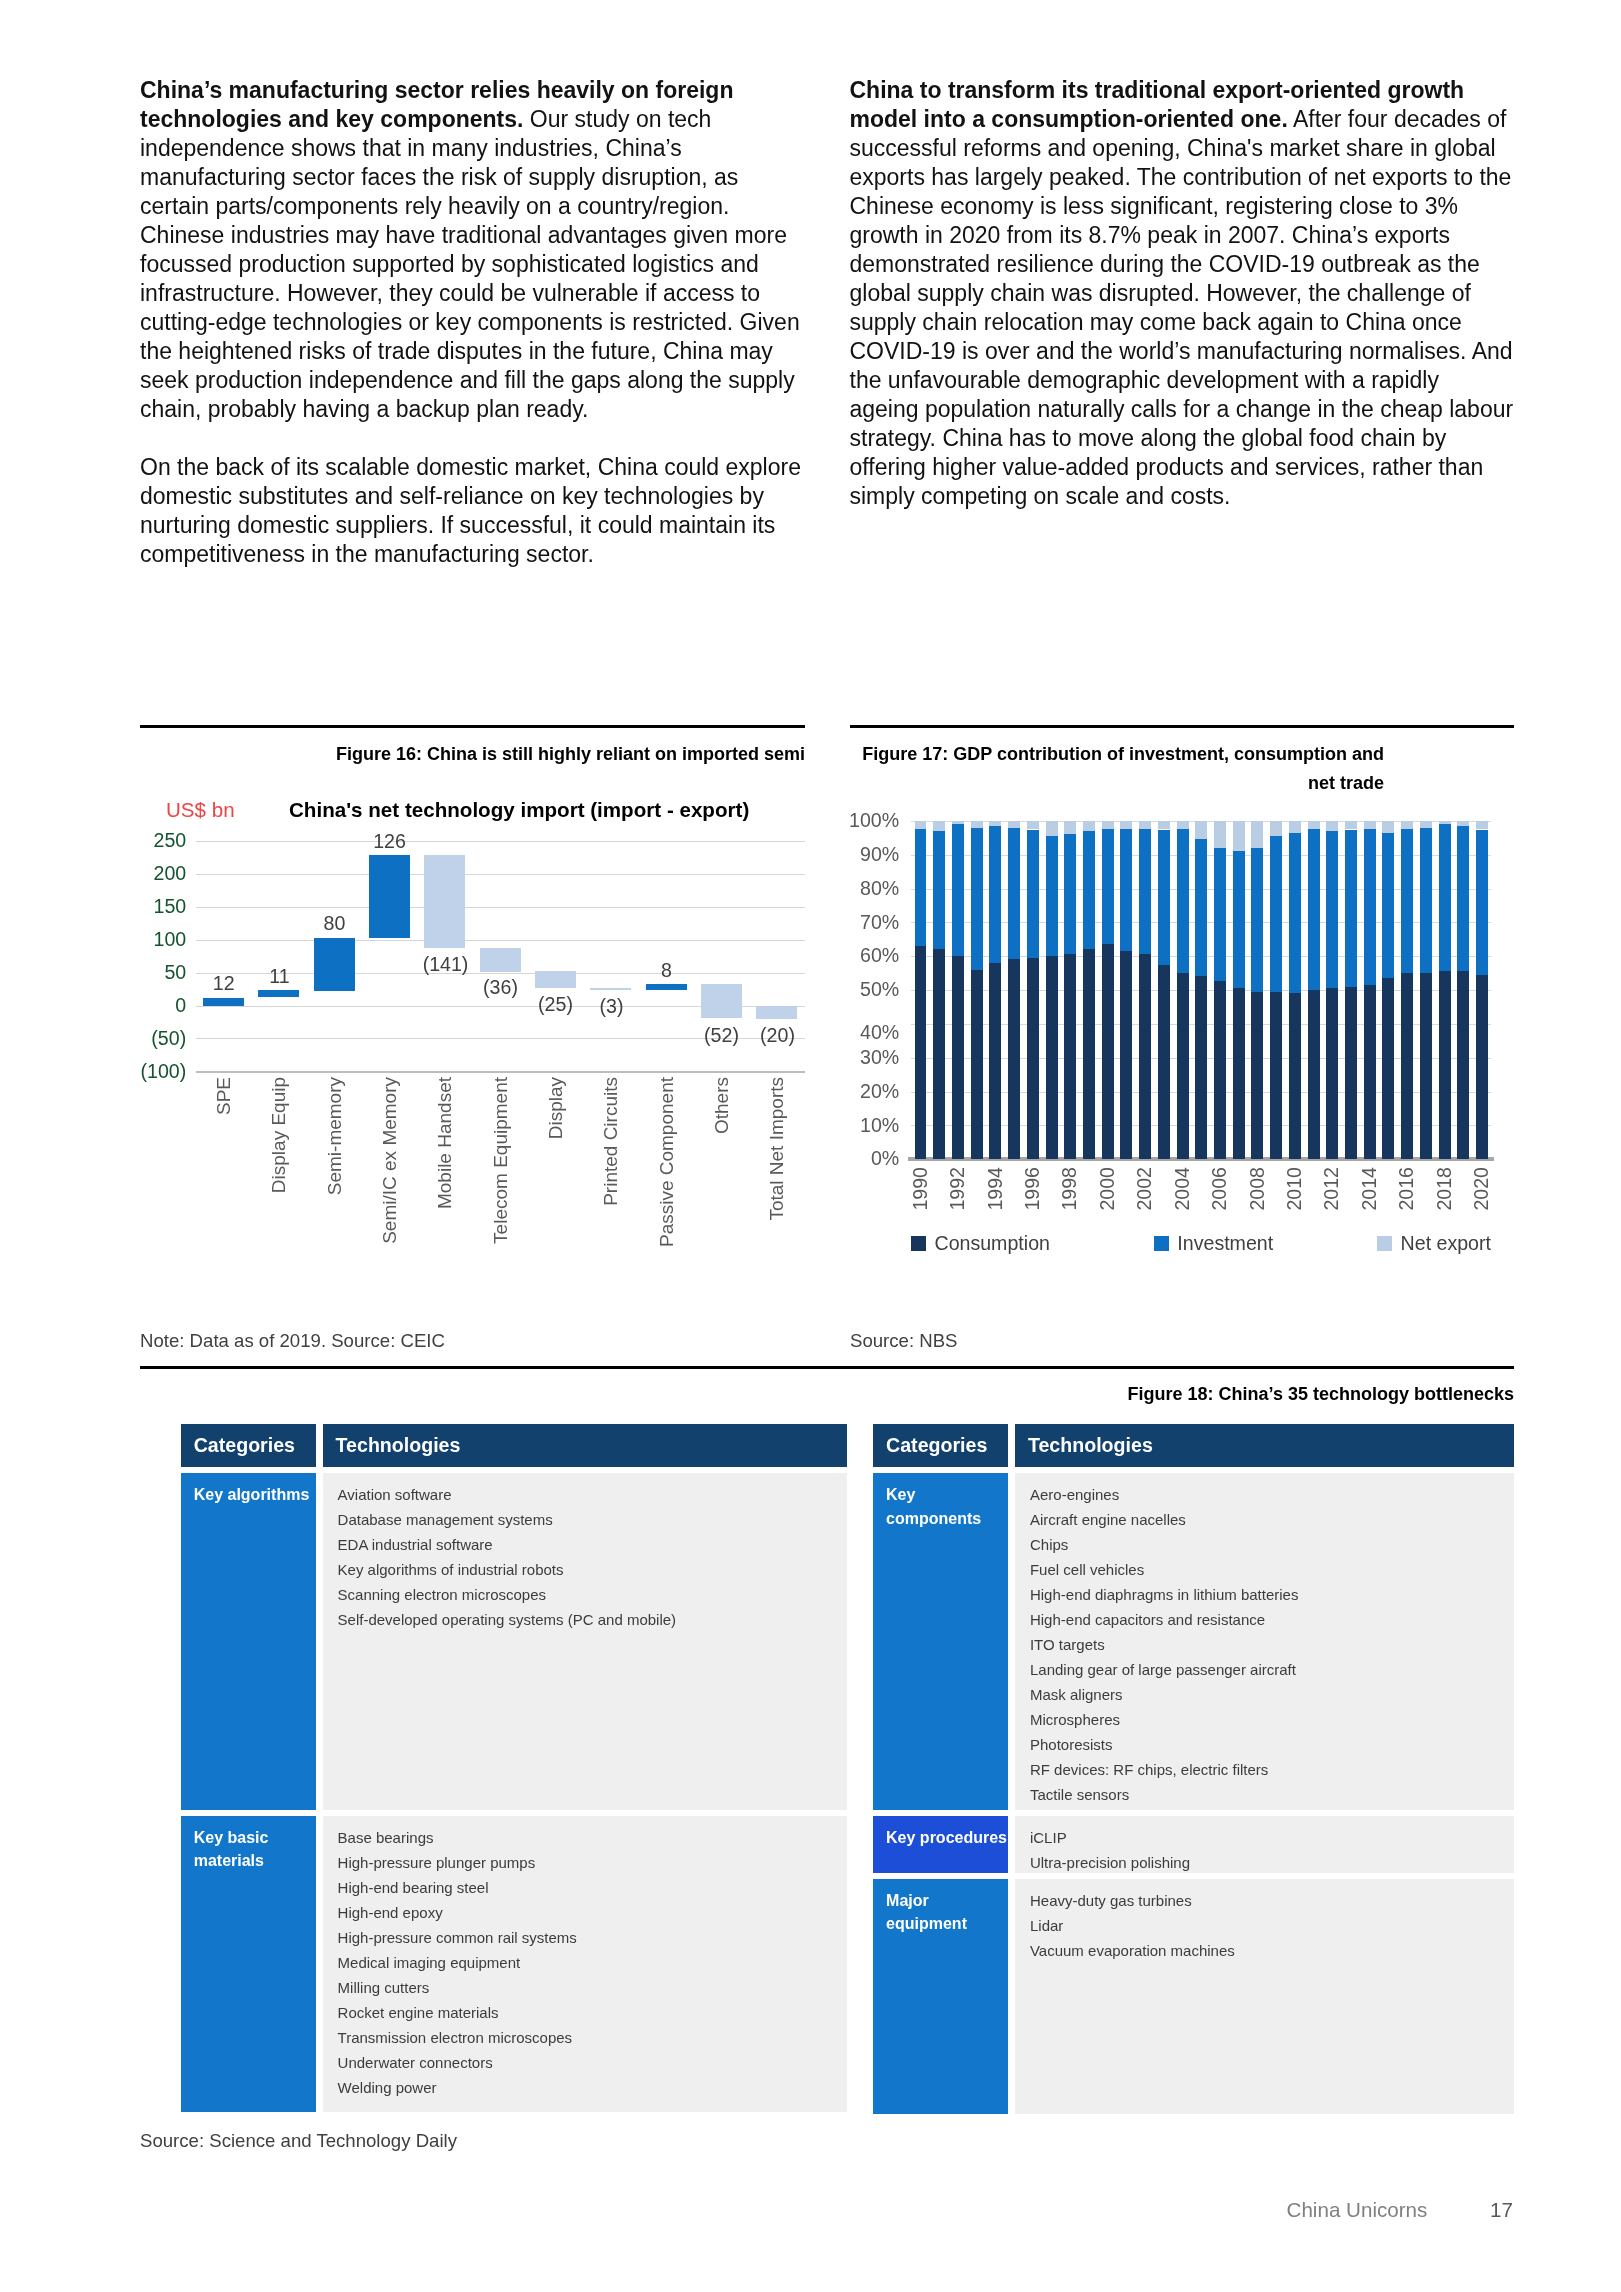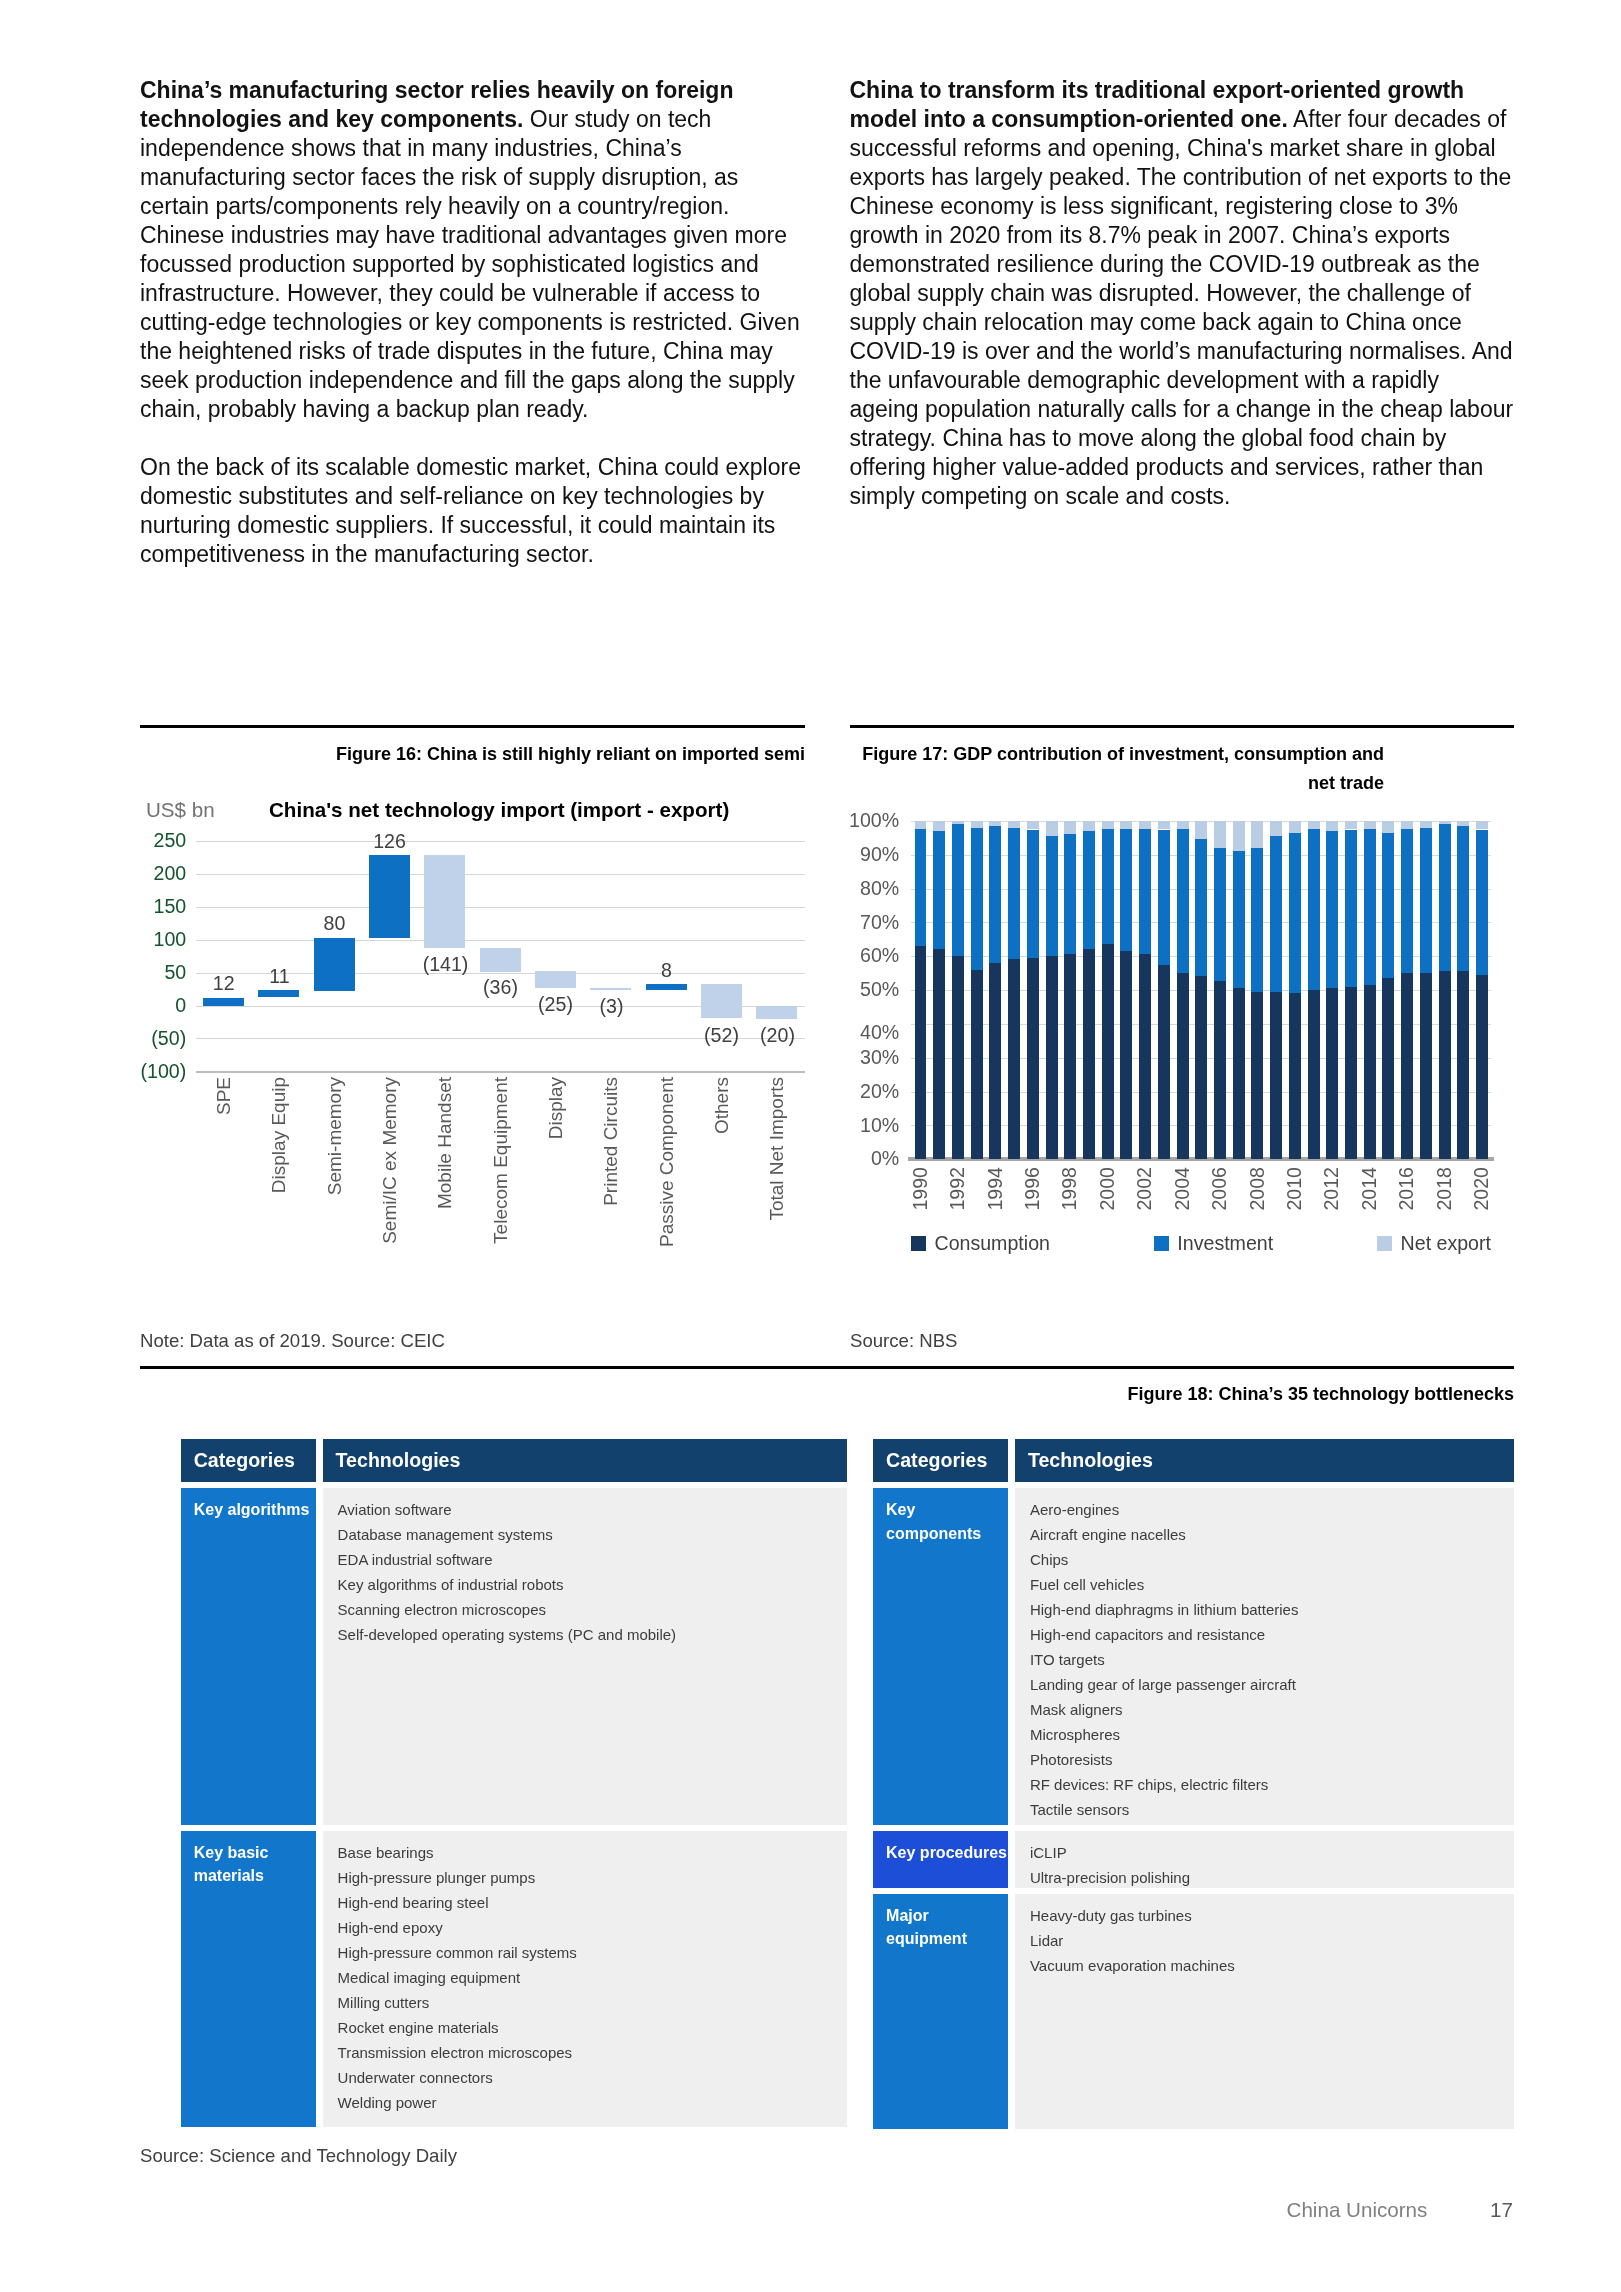--- a/index.html
+++ b/index.html
@@ -17,21 +17,21 @@
   .figrow { display:flex; gap:45px; margin-top:127px; }
   .figcol { width:665px; height:627px; display:flex; flex-direction:column; }
   .rule { height:2.9px; background:#000; }
   .rule.full { margin-top:13.7px; }
   .figtitle { font-size:18px; font-weight:bold; line-height:29px; margin-top:11.8px; color:#000;text-align:right; }
   .figtitle.t17 { max-width:534px; }
   .figtitle.f18 { margin-top:11.8px; }
 
   
   .c16head { display:flex; margin-top:29px; font-size:20.6px; align-items:baseline; }
-  .c16head .unit { color:#737373; margin-left:6px; width:123px; }
+  .c16head .unit { color:#ef4444; margin-left:26px; width:123px; }
   .c16head .ctitle { font-weight:bold; color:#000; }
   .wfwrap { display:flex; margin-top:19.6px; }
   .wf-yaxis { position:relative; width:56px; height:230px; }
   .wf-ytick { position:absolute; right:9.8px; font-size:19.6px; color:#14532d; }
   .wf-plot { position:relative; width:609px; height:230px; }
   .wf-grid { position:absolute; left:0; right:0; height:1px; background:#d6d6d6; }
   .wf-grid.bottom { height:2px; background:#bdbdbd; }
   .wf-bar { position:absolute; width:41px; }
   .wf-val { position:absolute; text-align:center; font-size:19.6px; color:#404040; }
   .wf-xlabels { position:relative; margin-left:56px; height:186px; margin-top:5.9px; }
@@ -51,21 +51,21 @@
   .vtext2 { writing-mode:vertical-rl; transform:rotate(180deg); white-space:nowrap; font-size:19.6px; color:#595959; }
   .sb-legend { margin-left:61px; width:580px; display:flex; justify-content:space-between; margin-top:9.8px;
                font-size:19.6px; color:#404040; }
   .legend-item { display:flex; align-items:center; gap:8.8px; }
   .legend-swatch { width:14.7px; height:14.7px; }
 
   .fignote { font-size:18.6px; color:#404040; }
   .figcol .fignote { margin-top:auto; }
 
   
-  .tables { display:flex; gap:26.5px; margin-top:30px;padding-left:41px; }
+  .tables { display:flex; gap:26.5px; margin-top:15px;padding-left:41px; }
   .ttable { display:grid; grid-template-columns:135px 1fr; column-gap:6.9px; row-gap:5.9px; align-content:start; }
   .ttable.left { width:686px; }
   .ttable.right { width:660px; }
   .t-head { background:#12416e; color:#fff; font-weight:bold; font-size:19.6px; display:flex; align-items:center; padding-left:12.7px; }
   .t-cat { background:#1277cb; color:#fff; font-weight:bold; font-size:16px; line-height:23.5px;
            padding:9.8px 0 0 12.7px; white-space:pre; }
   .t-tech { background:#efefef; color:#3c3c3c; font-size:15px; line-height:25px; padding:8.8px 0 0 14.7px; }
   .src18 { margin-top:15.7px; }
 
   .footer { position:absolute; right:108px; bottom:71px; font-size:20.6px; color:#808080; }

